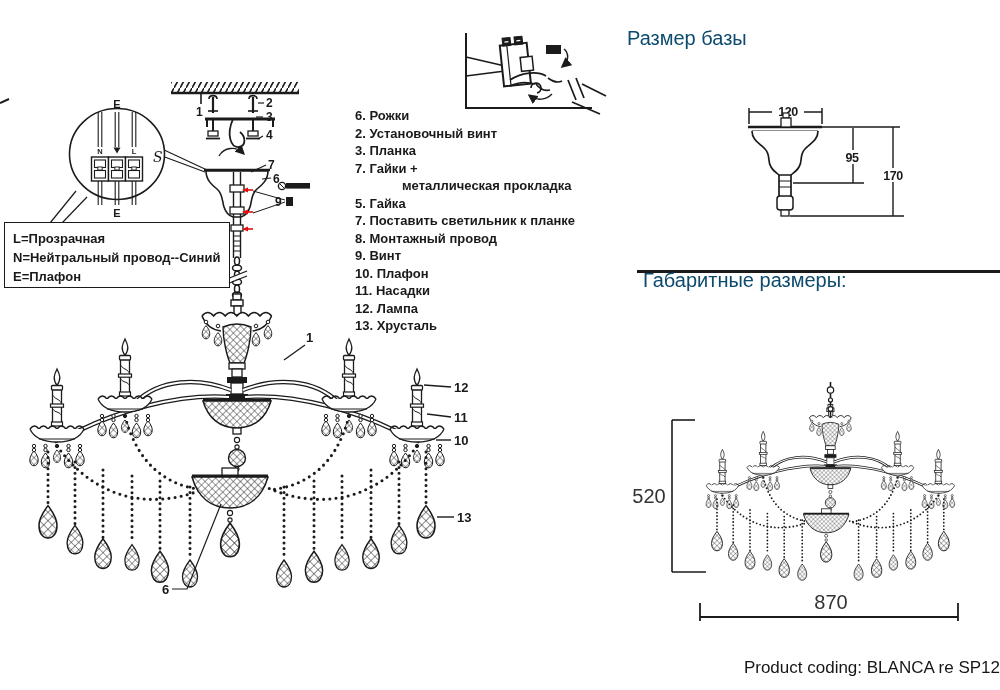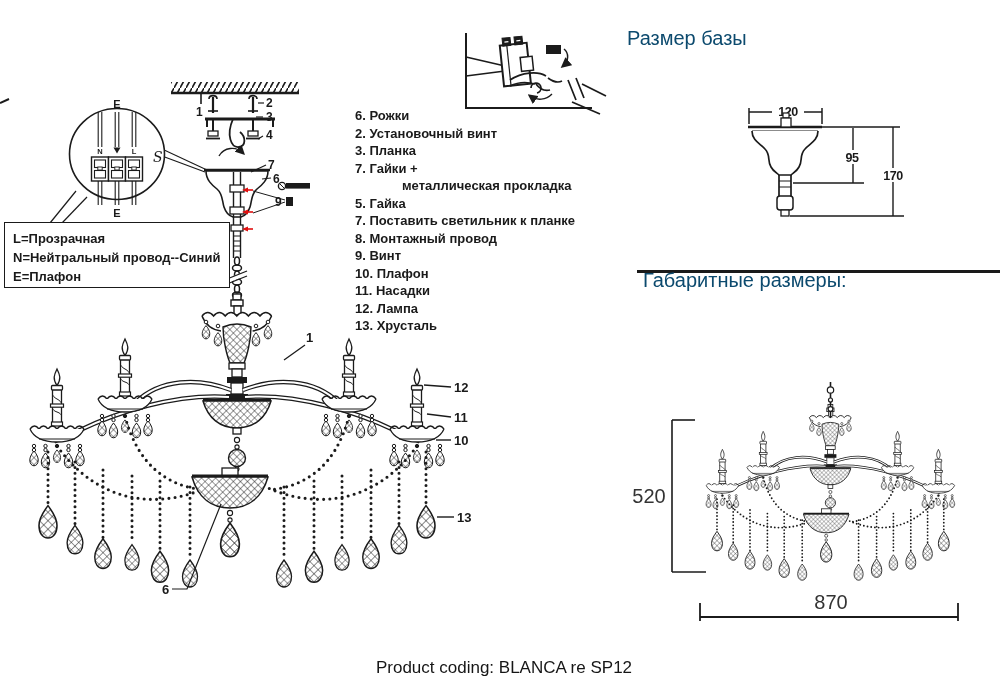--- a/index.html
+++ b/index.html
@@ -16,21 +16,21 @@
   .tny{font-weight:bold;font-size:7.5px;}
   .sL{font-family:"DejaVu Serif",serif;font-style:italic;font-size:14px;}
   .legend-box{left:4px;top:222px;width:208px;height:52px;border:1.6px solid #1a1a1a;
               background:#fff;padding:6px 8px;font-size:13px;font-weight:bold;line-height:19px;z-index:5;}
   .parts-list{left:355px;top:107px;width:260px;font-size:13px;font-weight:bold;line-height:17.5px;z-index:4;}
   .parts-list div.cont{padding-left:3px;margin-left:44px;}
   .heading{font-size:20px;color:#0c4a6e;z-index:4;}
   .h-base{left:627px;top:27px;}
   .h-overall{left:643px;top:269px;}
   .divider{left:637px;top:270px;width:363px;height:2.6px;background:#1a1a1a;z-index:3;}
-  .product-line{left:0;right:0;top:658px;text-align:center;font-size:17px;color:#161616;z-index:4;margin-left:8px;}
+  .product-line{left:0;right:0;top:658px;text-align:right;font-size:17px;color:#161616;z-index:4;margin-left:8px;}
 </style>
 </head>
 <body>
 
 <div class="canvas">
 
 <svg width="1000" height="690" viewBox="0 0 1000 690">
   <defs>
     <pattern id="lat" width="5" height="5" patternUnits="userSpaceOnUse" patternTransform="rotate(45)">
       <rect width="5" height="5" fill="#fff"></rect>

